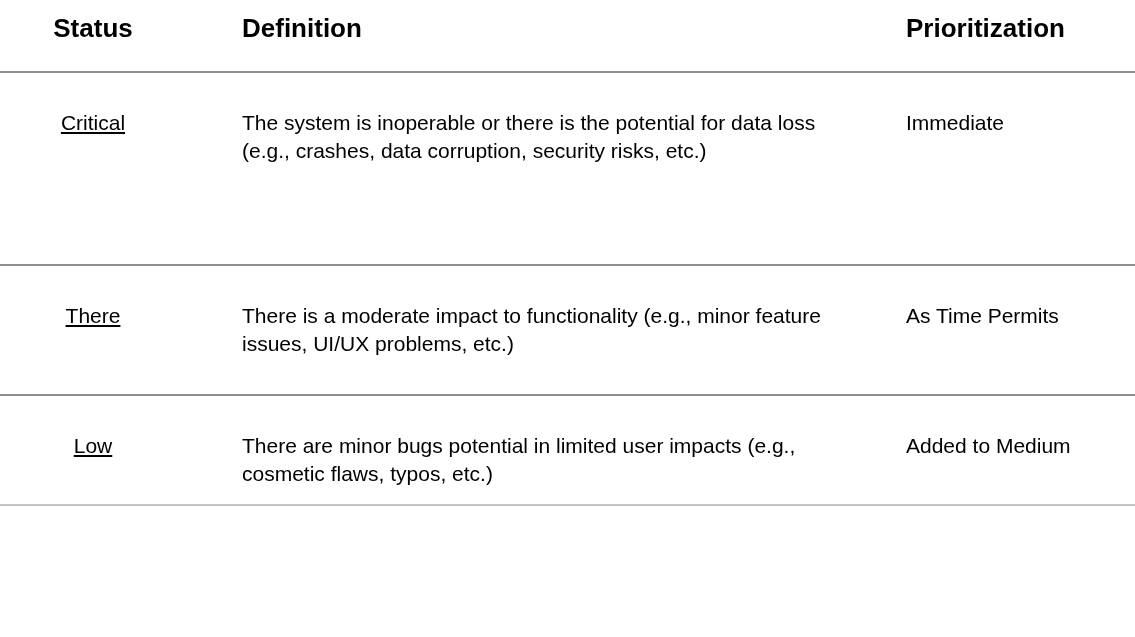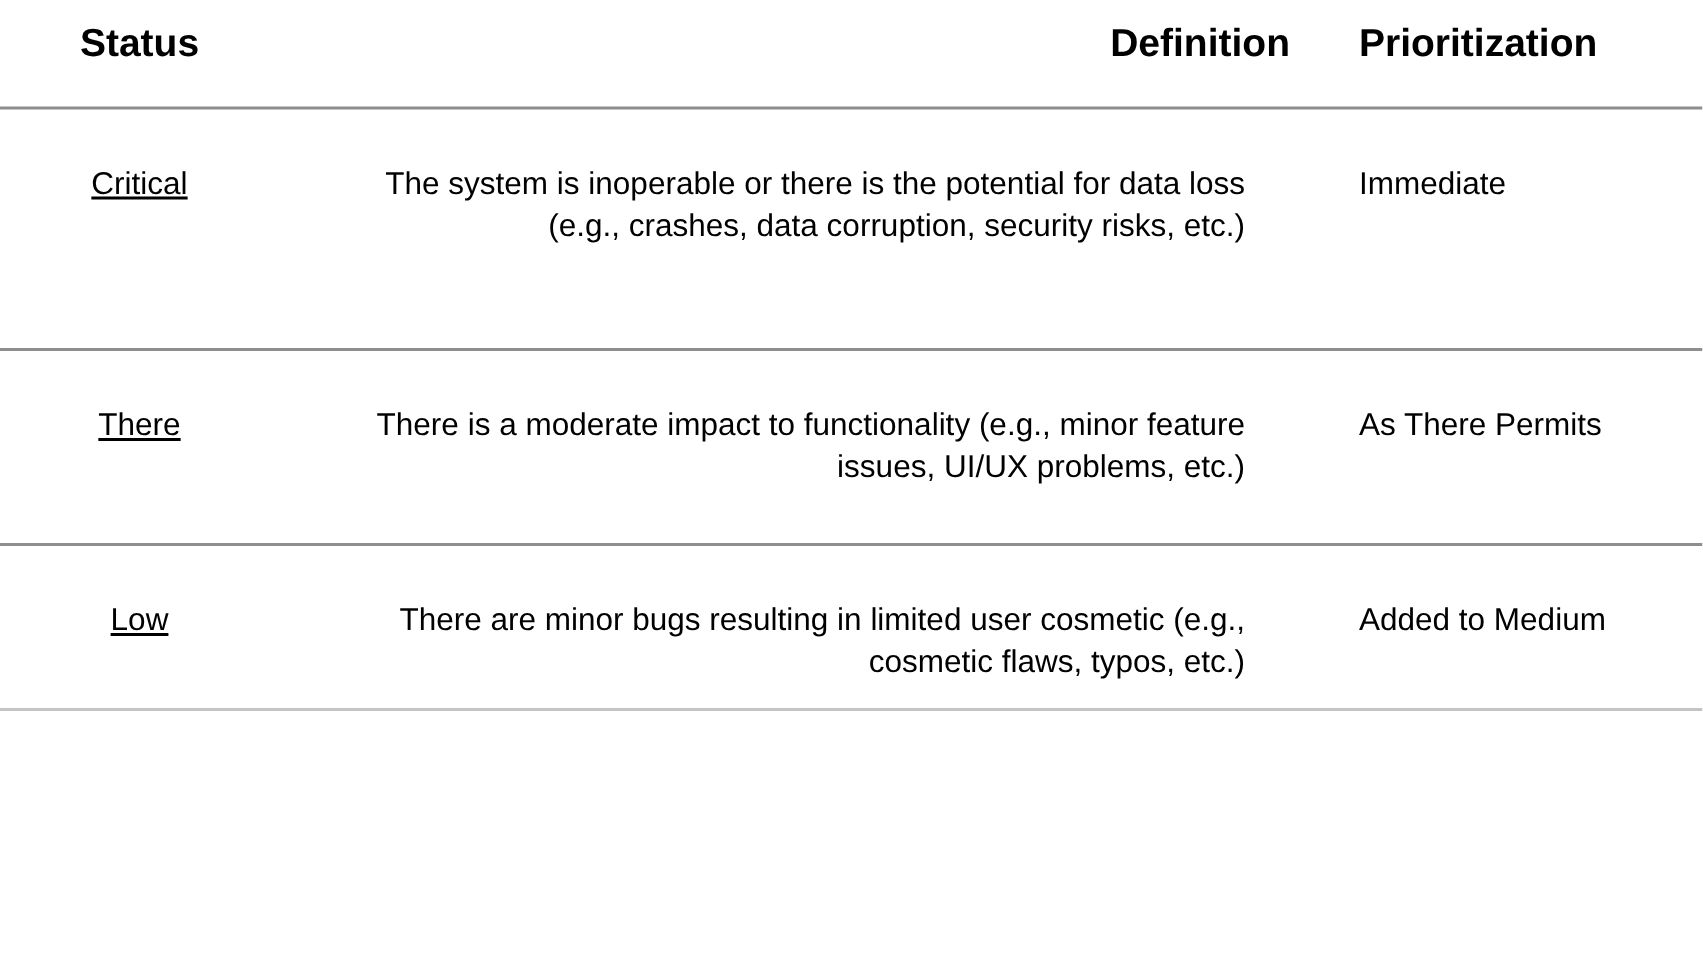--- a/index.html
+++ b/index.html
@@ -34,39 +34,39 @@
 
   
   thead tr { height: 72px; border-bottom: 2px solid #8e8e8e; }
   th {
     font-weight: bold;
     font-size: 26px;
     line-height: 30px;
     padding-top: 13px;
   }
   th.status-col { text-align: center; }
-  th.def-col    { text-align: right; padding-left: 56px; padding-right: 20px; }
+  th.def-col    { text-align: left; padding-left: 56px; padding-right: 20px; }
   th.pri-col    { text-align: left;   padding-left: 26px; padding-right: 6px; }
 
   
   tbody tr { border-bottom: 2px solid #8e8e8e; }
-  tbody tr.row-1 { height: 161px; }
+  tbody tr.row-1 { height: 193px; }
   tbody tr.row-2 { height: 162px; }
   tbody tr.row-3 { height: 130px; }
   tbody tr.row-4 { height: 110px; border-bottom: 2px solid #c4c4c4; }
 
   td {
     font-size: 21px;
     line-height: 28px;
     padding-top: 36px;
   }
   tr.row-4 td { }
 
   td.status-cell { text-align: center; }
-  td.def-cell    { text-align: right; padding-left: 56px; padding-right: 50px; }
+  td.def-cell    { text-align: left; padding-left: 56px; padding-right: 50px; }
   td.pri-cell    { text-align: left; padding-left: 26px; padding-right: 6px; }
 
   .status-link {
     color: #000000;
     text-decoration: underline;
     cursor: pointer;
   }
 </style>
 </head>
 <body>
@@ -91,24 +91,24 @@
           <span class="status-link">Critical</span>
         </td>
         <td class="def-cell">The system is inoperable or there is the potential for data loss (e.g., crashes, data corruption, security risks, etc.)</td>
         <td class="pri-cell">Immediate</td>
       </tr>
       <tr class="row-3">
         <td class="status-cell">
           <span class="status-link">There</span>
         </td>
         <td class="def-cell">There is a moderate impact to functionality (e.g., minor feature issues, UI/UX problems, etc.)</td>
-        <td class="pri-cell">As There Permits</td>
+        <td class="pri-cell">As Time Permits</td>
       </tr>
       <tr class="row-4">
         <td class="status-cell">
           <span class="status-link">Low</span>
         </td>
-        <td class="def-cell">There are minor bugs resulting in limited user cosmetic (e.g., cosmetic flaws, typos, etc.)</td>
+        <td class="def-cell">There are minor bugs potential in limited user impacts (e.g., cosmetic flaws, typos, etc.)</td>
         <td class="pri-cell">Added to Medium</td>
       </tr>
     </tbody>
   </table>
 </div>
 
 </body></html>

